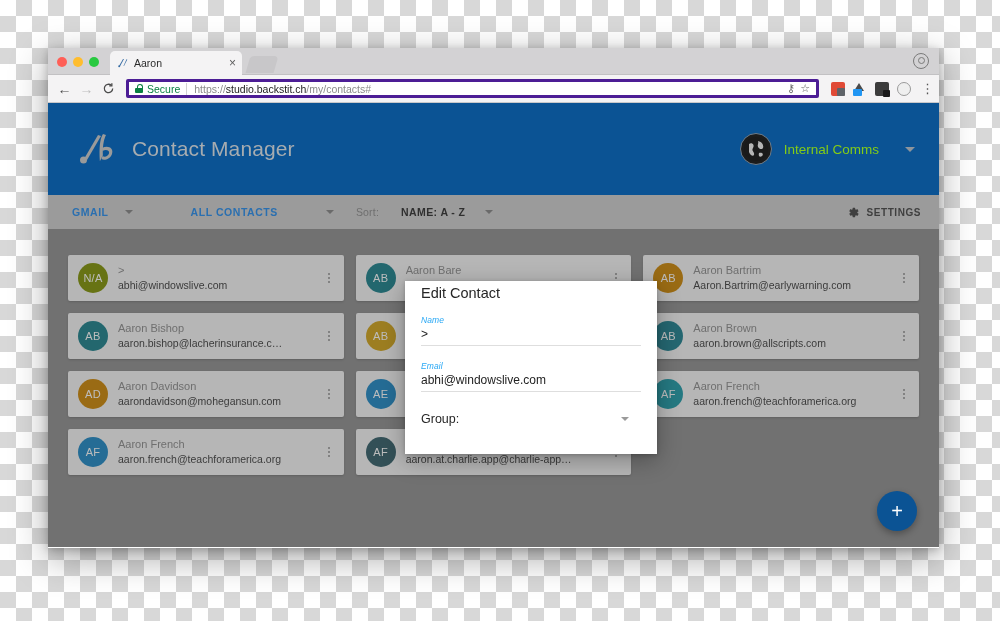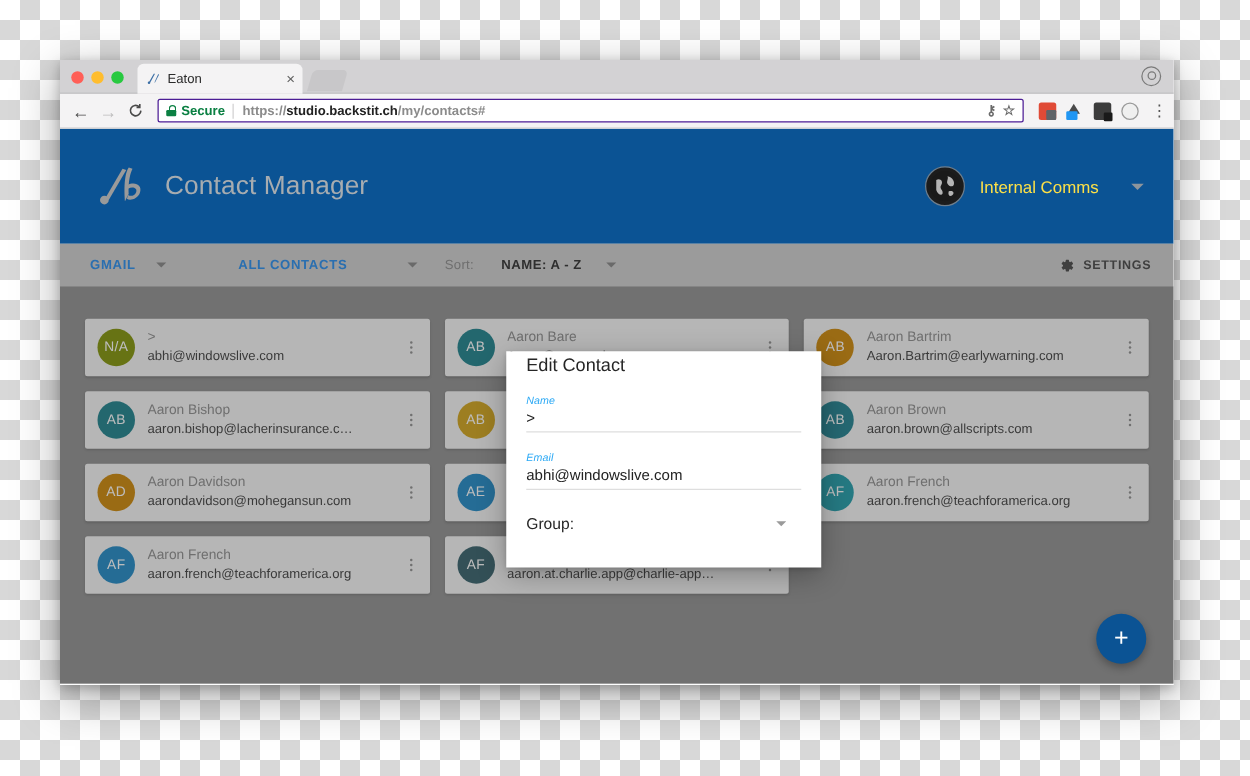--- a/index.html
+++ b/index.html
@@ -109,29 +109,28 @@
     display: flex; align-items: center; justify-content: center;
     font-size: 14px;
     color: #4a4a4a;
   }
   .nav-btn.disabled { color: #bdbdbd; }
 
   #omnibox {
     flex: 1;
     height: 19px;
     background: #ffffff;
-    border: 1px solid #4c1d95;
+    border: 3px solid #4c1d95;
     border-radius: 2px;
     display: flex;
     align-items: center;
     padding: 0 6px;
     margin: 0 4px 0 4px;
     font-size: 10.5px;
     min-width: 0;
-    font-weight: bold;
   }
   #lock-icon {
     width: 8px; height: 9px;
     position: relative;
     margin-right: 4px;
     flex-shrink: 0;
   }
   #lock-icon::before {
     content:"";
     position: absolute;
@@ -238,21 +237,21 @@
   #org-avatar {
     width: 32px; height: 32px;
     border-radius: 50%;
     background: #1c1c1c;
     border: 1.5px solid #6d7d8c;
     display: flex; align-items: center; justify-content: center;
     font-size: 19px;
     color: #b9b9b9;
     overflow: hidden;
   }
-  #org-name { color: #fde047; font-size: 13.5px; }
+  #org-name { color: #84cc16; font-size: 13.5px; }
   #org-caret {
     width: 0; height: 0;
     border-left: 5px solid transparent;
     border-right: 5px solid transparent;
     border-top: 5px solid #8e959c;
     margin-left: 14px;
   }
 
   
   #app-toolbar {
@@ -464,21 +463,21 @@
       <span class="tl green"></span>
     </div>
     <div id="tab-active">
       <span class="tab-favicon">
         <svg width="12" height="12" viewBox="0 0 12 12">
           <path d="M2 9 L6 2 L7 2 L3.2 9 Z" fill="#3a6ea5"></path>
           <path d="M6.5 9 L9.5 2.3 L10.3 2.6 L7 9 Z" fill="#3a6ea5"></path>
           <circle cx="2.2" cy="9.2" r="1" fill="#3a6ea5"></circle>
         </svg>
       </span>
-      <span id="tab-title">Eaton</span>
+      <span id="tab-title">Aaron</span>
       <span id="tab-close">×</span>
     </div>
     <div id="tab-new"></div>
   </div>
 
   <div id="browser-toolbar">
     <span class="nav-btn">←</span>
     <span class="nav-btn disabled">→</span>
     <span class="nav-btn">
       <svg width="13" height="13" viewBox="0 0 14 14">

